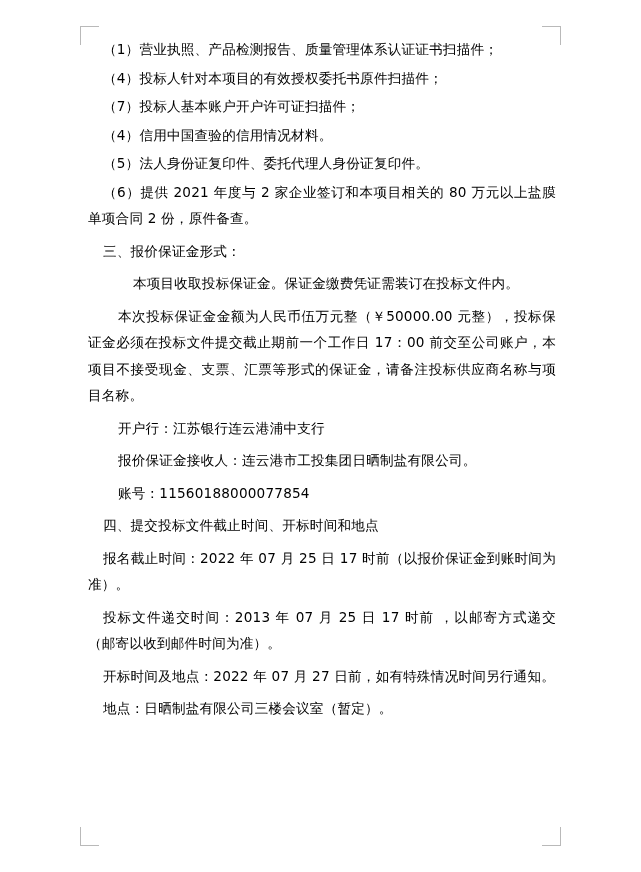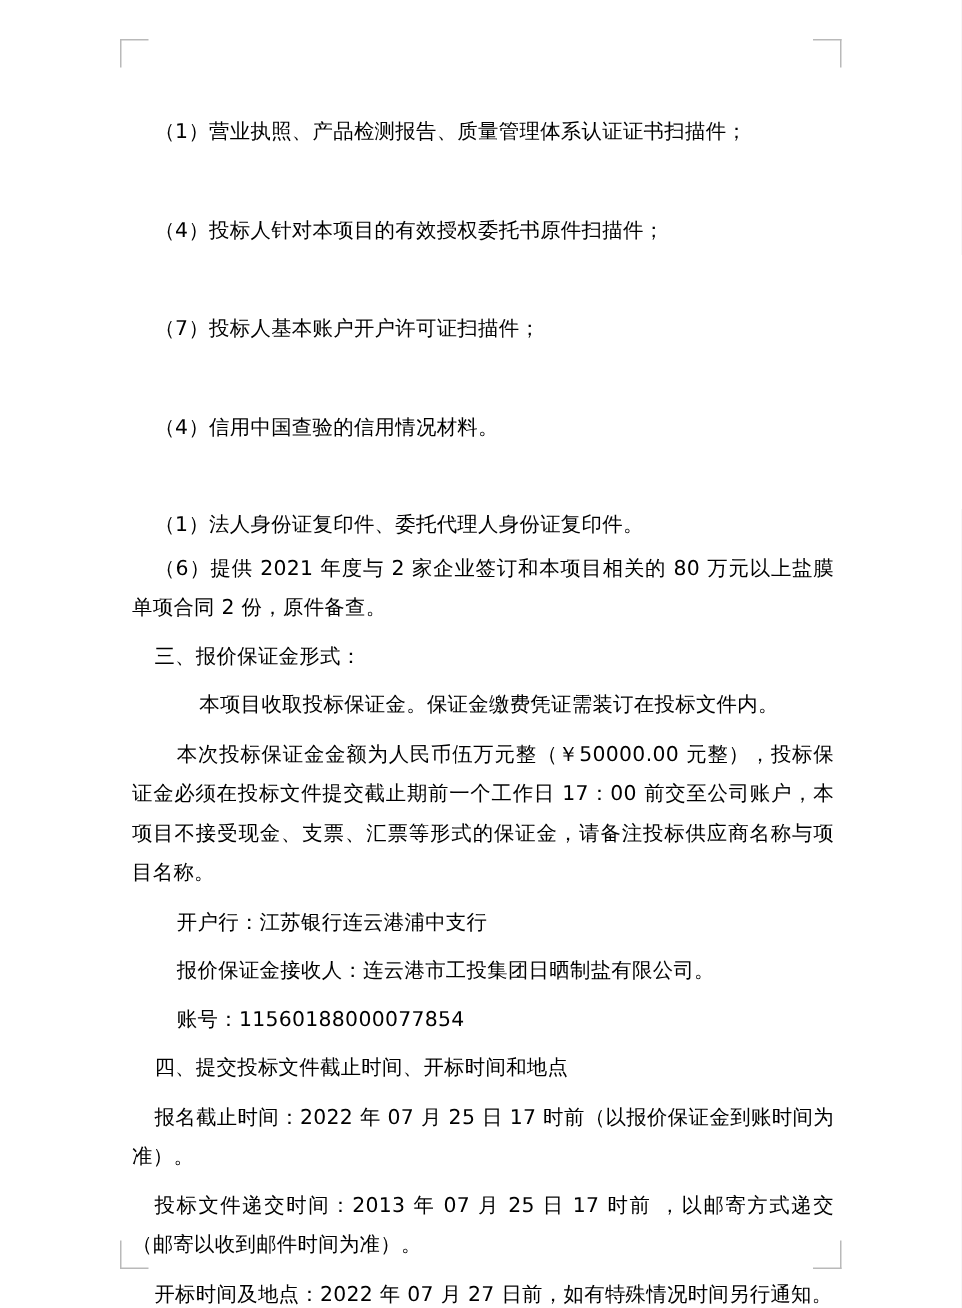--- a/index.html
+++ b/index.html
@@ -44,21 +44,21 @@
     letter-spacing: 0.2px;
   }
   .para {
     margin: 0 0 6px 0;
     text-align: justify;
     text-justify: inter-ideograph;
   }
   .indent-1 { text-indent: 1.1em; }
   .indent-2 { text-indent: 2.2em; }
   .indent-3 { text-indent: 3.3em; }
-  .tight { margin-bottom: 2px; margin-top: 39px; }
+  .tight { margin-bottom: 2px; }
 </style>
 </head>
 <body>
 
 <div class="page">
 
   <div class="mark tl"></div>
   <div class="mark tr"></div>
   <div class="mark bl"></div>
   <div class="mark br"></div>
@@ -66,21 +66,21 @@
   <div class="content">
 
     <p class="para indent-1 tight">（1）营业执照、产品检测报告、质量管理体系认证证书扫描件；</p>
 
     <p class="para indent-1 tight">（4）投标人针对本项目的有效授权委托书原件扫描件；</p>
 
     <p class="para indent-1 tight">（7）投标人基本账户开户许可证扫描件；</p>
 
     <p class="para indent-1 tight">（4）信用中国查验的信用情况材料。</p>
 
-    <p class="para indent-1 tight">（1）法人身份证复印件、委托代理人身份证复印件。</p>
+    <p class="para indent-1 tight">（5）法人身份证复印件、委托代理人身份证复印件。</p>
 
     <p class="para indent-1">（6）提供 2021 年度与 2 家企业签订和本项目相关的 80 万元以上盐膜单项合同 2 份，原件备查。</p>
 
     <p class="para indent-1">三、报价保证金形式：</p>
 
     <p class="para indent-3">本项目收取投标保证金。保证金缴费凭证需装订在投标文件内。</p>
 
     <p class="para indent-2">本次投标保证金金额为人民币伍万元整（￥50000.00 元整），投标保证金必须在投标文件提交截止期前一个工作日 17：00 前交至公司账户，本项目不接受现金、支票、汇票等形式的保证金，请备注投标供应商名称与项目名称。</p>
 
 

